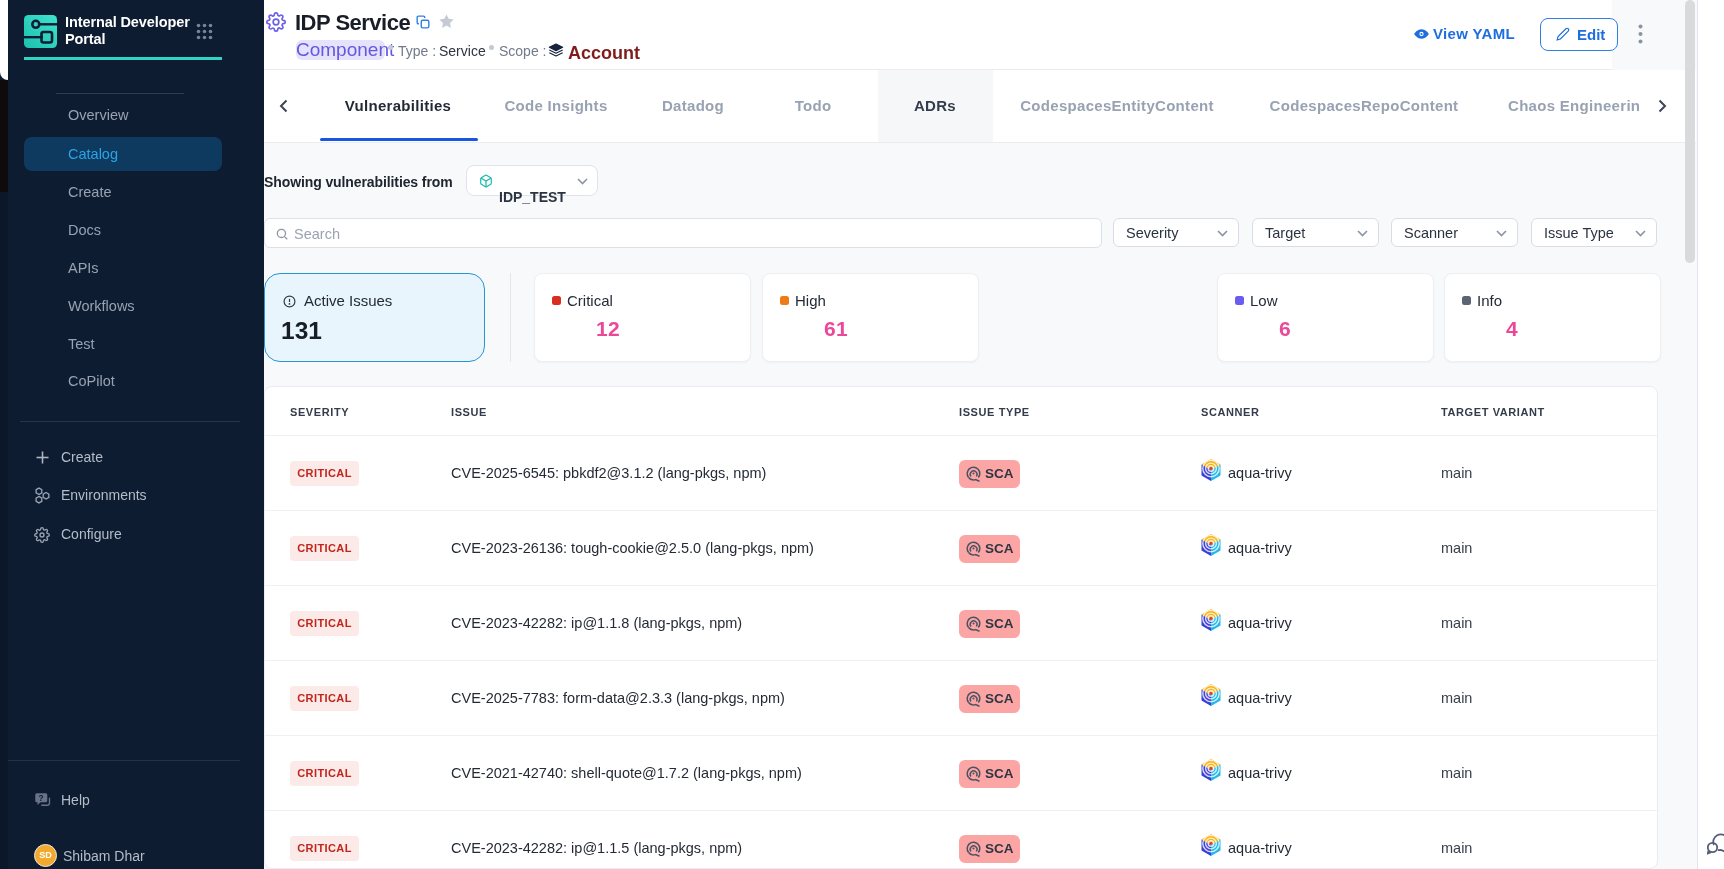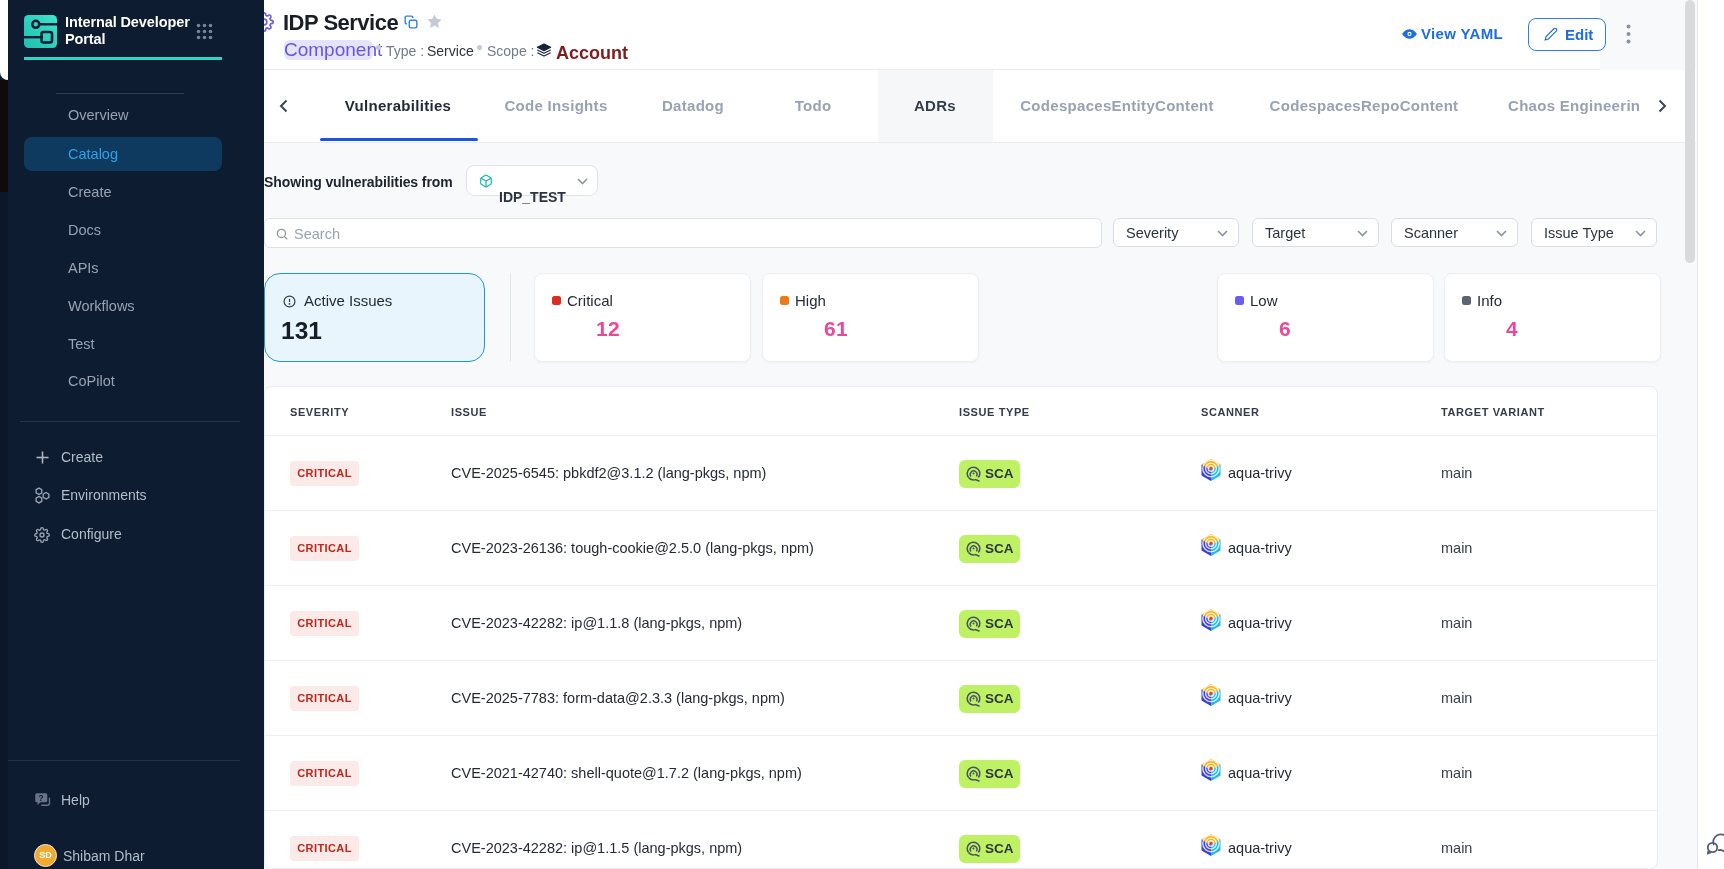--- a/index.html
+++ b/index.html
@@ -8,34 +8,34 @@
   .abs { position:absolute; }
   
   #sidebar { position:absolute; left:0; top:0; width:264px; height:869px; background:#0d1c30; }
   #corner-white { position:absolute; left:0; top:0; width:8px; height:80px; background:#fff; border-bottom-left-radius:16px; }
   #corner-black { position:absolute; left:0; top:80px; width:8px; height:112px; background:#0e0b0a; }
   #corner-dark  { position:absolute; left:0; top:192px; width:8px; height:677px; background:#0c1829; }
   .sb-item { position:absolute; left:24px; width:198px; height:34px; line-height:34px; padding-left:44px; color:#99a2b3; font-size:14.5px; border-radius:8px; }
   .sb-item.active { background:#0e3a5f; color:#2ba3e8; }
   .sb-low { position:absolute; left:61px; color:#b4bcc9; font-size:14px; line-height:20px; }
   
-  #header { position:absolute; left:228px; top:0; width:1372px; height:70px; background:#fff; border-bottom:1px solid #e9ebef; }
+  #header { position:absolute; left:240px; top:0; width:1372px; height:70px; background:#fff; border-bottom:1px solid #e9ebef; }
   #tabs { position:absolute; left:240px; top:70px; width:1456px; height:73px; background:#fff; border-bottom:1px solid #e9ebef; }
   #content { position:absolute; left:240px; top:144px; width:1456px; height:725px; background:#f7f9fb; }
   .tab { position:absolute; top:0; height:72px; line-height:72px; font-size:15px; font-weight:bold; letter-spacing:.3px; color:#98a2b3; text-align:center; }
   .seltext { font-size:14.5px; color:#2b3340; }
   .card { position:absolute; top:129px; height:89px; background:#fff; border:1px solid #edeff3; border-radius:8px; box-shadow:0 1px 2px rgba(16,24,40,.04); }
   .card .dot { position:absolute; left:17px; top:22px; width:9px; height:9px; border-radius:2.5px; }
   .card .lbl { position:absolute; left:32px; top:18px; font-size:15px; color:#242b37; }
   .card .num { position:absolute; left:17px; top:43px; font-size:21px; font-weight:bold; color:#ec4899; letter-spacing:.3px;margin-left:44px; }
   .th { position:absolute; top:0; height:48px; line-height:50px; font-size:11px; font-weight:bold; letter-spacing:.6px; color:#333c4a; }
   .row { position:absolute; left:0; width:1392px; height:75px; border-top:1px solid #eef1f4; }
   .crit { position:absolute; left:25px; top:25px; width:69px; height:25px; background:#fceae8; color:#c0261c; font-size:11px; font-weight:bold; letter-spacing:.4px; border-radius:4px; text-align:center; line-height:25px; }
   .cve { position:absolute; left:186px; top:29px; font-size:14.5px; color:#252b35; }
-  .sca { position:absolute; left:694px; top:24px; width:61px; height:28px; background:#bef264; border-radius:6px; }
+  .sca { position:absolute; left:694px; top:24px; width:61px; height:28px; background:#fca5a5; border-radius:6px; }
   .scat { position:absolute; left:26px; top:5.5px; font-size:13.5px; color:#2e3542; font-weight:bold; font-weight:600; }
   .trivy { position:absolute; left:936px; top:23px; }
   .trivyt { position:absolute; left:963px; top:29px; font-size:14.5px; color:#252b35; }
   .mainv { position:absolute; left:1176px; top:29px; font-size:14.5px; color:#39414e; }
 </style>
 </head>
 <body>
   <svg width="0" height="0" style="position:absolute;">
     <defs>
       <g id="trivyicon">

